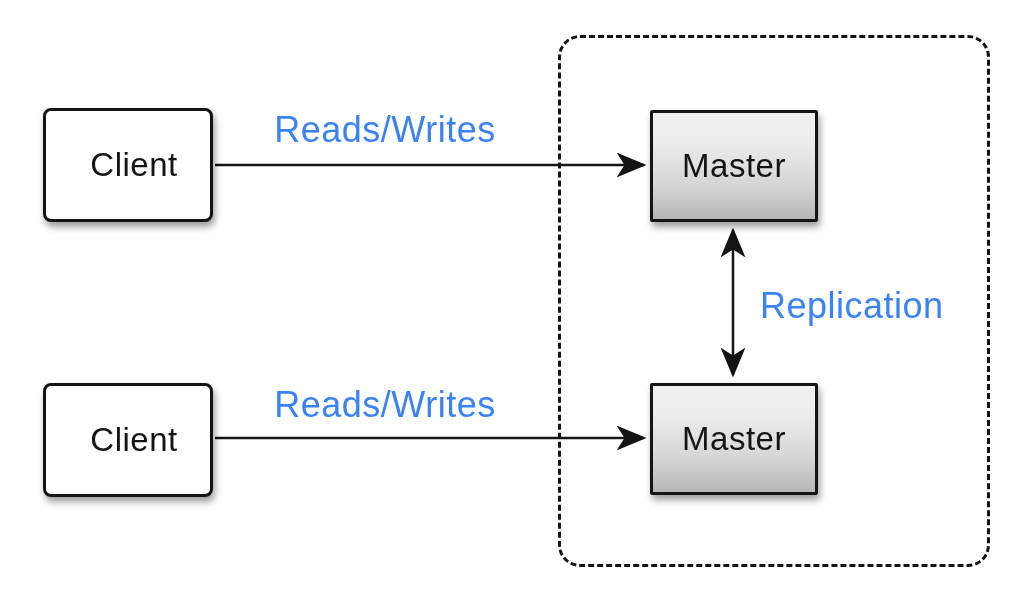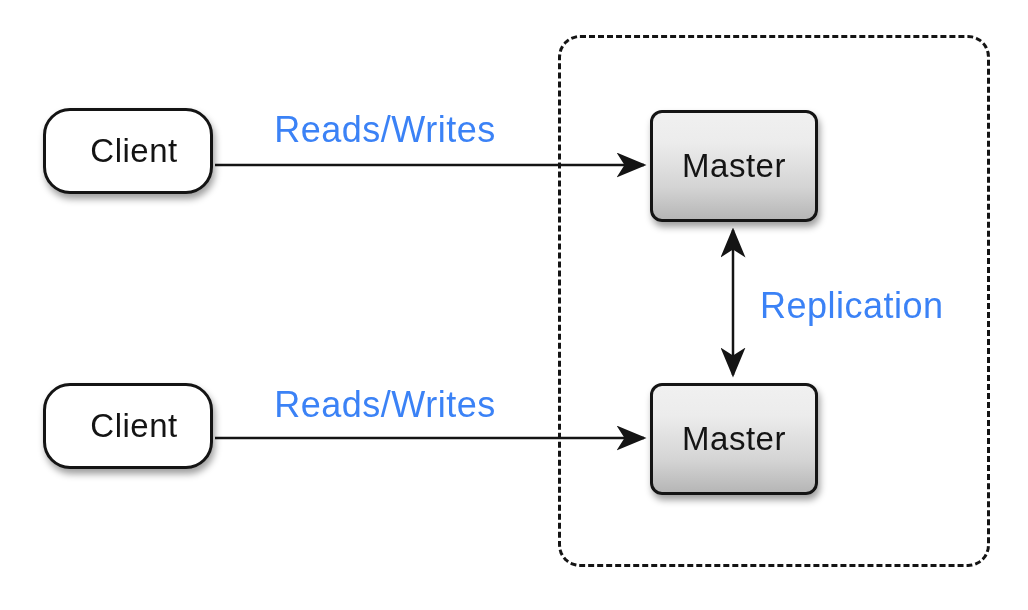--- a/index.html
+++ b/index.html
@@ -28,32 +28,32 @@
     justify-content: center;
     font-size: 33px;
     letter-spacing: 0.5px;
     color: #141414;
     border: 3px solid #141414;
     box-shadow: 2px 5px 7px rgba(0,0,0,0.38);
   }
 
   .client {
     width: 170px;
-    height: 86px;
-    border-radius: 27px;
+    height: 114px;
+    border-radius: 8px;
     background: var(--client_fill);
     padding-left: 12px;
   }
   .client-1 { left: 43px; top: 108px; }
   .client-2 { left: 43px; top: 383px; }
 
   .master {
     width: 168px;
     height: 112px;
-    border-radius: 12px;
+    border-radius: 2px;
     background: linear-gradient(180deg,
       var(--master_top) 0%,
       #ececec 28%,
       #d4d4d4 70%,
       var(--master_bottom) 100%);
   }
   .master-1 { left: 650px; top: 110px; }
   .master-2 { left: 650px; top: 383px; }
 
   .group-box {

